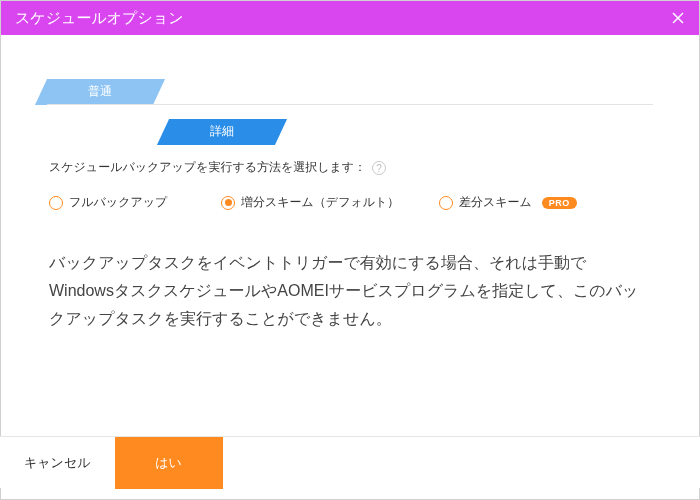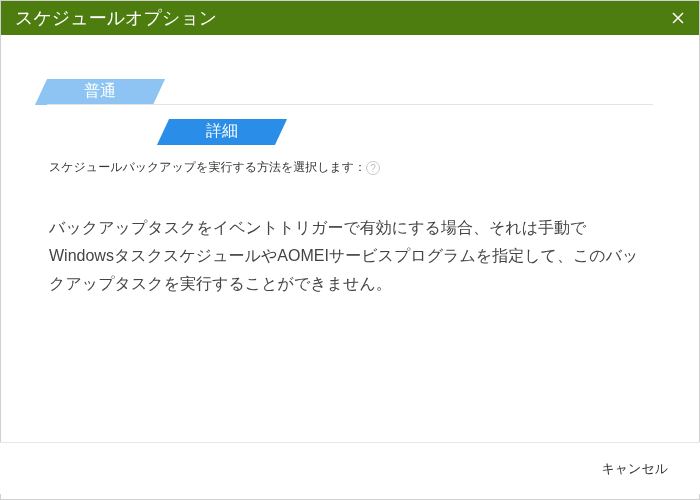--- a/index.html
+++ b/index.html
@@ -7,27 +7,27 @@
     font-family: "Meiryo", "Yu Gothic", "MS PGothic", sans-serif;
     font-size: 12px;
     background: #fff;
     width: 700px;
     height: 500px;
     overflow: hidden;
     border: 1px solid #d0d0d0;
   }
   .titlebar {
     height: 34px;
-    background: #4d7c0f;
+    background: #d946ef;
     color: #fff;
     display: flex;
     align-items: center;
     justify-content: space-between;
     padding: 0 12px 0 14px;
-    font-size: 18px;
+    font-size: 15px;
   }
   .close-btn {
     width: 18px; height: 18px;
     display: flex; align-items: center; justify-content: center;
     cursor: pointer;
   }
   .close-btn svg { stroke: #fff; stroke-width: 1.5; }
   .content {
     padding: 44px 46px 0 46px;
   }
@@ -37,21 +37,21 @@
     border-bottom: 1px solid #e3e3e3;
     position: relative;
   }
   .tab {
     position: relative;
     width: 118px;
     height: 26px;
     text-align: center;
     line-height: 24px;
     color: #fff;
-    font-size: 16px;
+    font-size: 12px;
     cursor: pointer;
   }
   
   .tab::before {
     content: "";
     position: absolute;
     inset: 0;
     transform: skewX(-25deg);
     z-index: -1;
   }
@@ -67,20 +67,21 @@
     height: 1px;
     background: #e3e3e3;
   }
 
   .section-label {
     margin: 54px 0 18px 2px;
     color: #333;
     font-size: 12px;
     display: flex;
     align-items: center;
+    gap: 6px;
   }
   .help-icon {
     width: 14px; height: 14px;
     border: 1px solid #c9c9c9;
     border-radius: 50%;
     color: #bdbdbd;
     font-size: 10px;
     line-height: 13px;
     text-align: center;
   }
@@ -127,26 +128,25 @@
 
   .desc {
     margin: 38px 2px 0 2px;
     color: #444;
     font-size: 16px;
     line-height: 1.75;
   }
 
   .footer {
     position: absolute;
-    bottom: 6px; left: 0; right: 0;
+    bottom: 12px; left: 0; right: 0;
     height: 52px;
     border-top: 1px solid #e6e6e6;
     display: flex;
     align-items: center;
-    justify-content: flex-end;
     padding-right: 8px;
     background: #fff;
   }
   .btn-cancel {
     color: #333;
     font-size: 13px;
     padding: 0 24px;
     height: 52px;
     line-height: 52px;
     cursor: pointer;
@@ -184,20 +184,36 @@
     <div class="tab active">
       <span>詳細</span>
     </div>
   </div>
 
   <div class="section-label">
     <span>スケジュールバックアップを実行する方法を選択します：</span>
     <span class="help-icon">?</span>
   </div>
 
+  <div class="radio-row">
+    <div class="radio-opt">
+      <span class="radio"></span>
+      <span>フルバックアップ</span>
+    </div>
+    <div class="radio-opt">
+      <span class="radio filled"></span>
+      <span>増分スキーム（デフォルト）</span>
+    </div>
+    <div class="radio-opt">
+      <span class="radio"></span>
+      <span>差分スキーム</span>
+      <span class="pro-badge">PRO</span>
+    </div>
+  </div>
 
   <div class="desc">バックアップタスクをイベントトリガーで有効にする場合、それは手動でWindowsタスクスケジュールやAOMEIサービスプログラムを指定して、このバックアップタスクを実行することができません。</div>
 
 </div>
 
 <div class="footer">
   <div class="btn-cancel">キャンセル</div>
+  <div class="btn-ok">はい</div>
 </div>
 
 </body></html>

